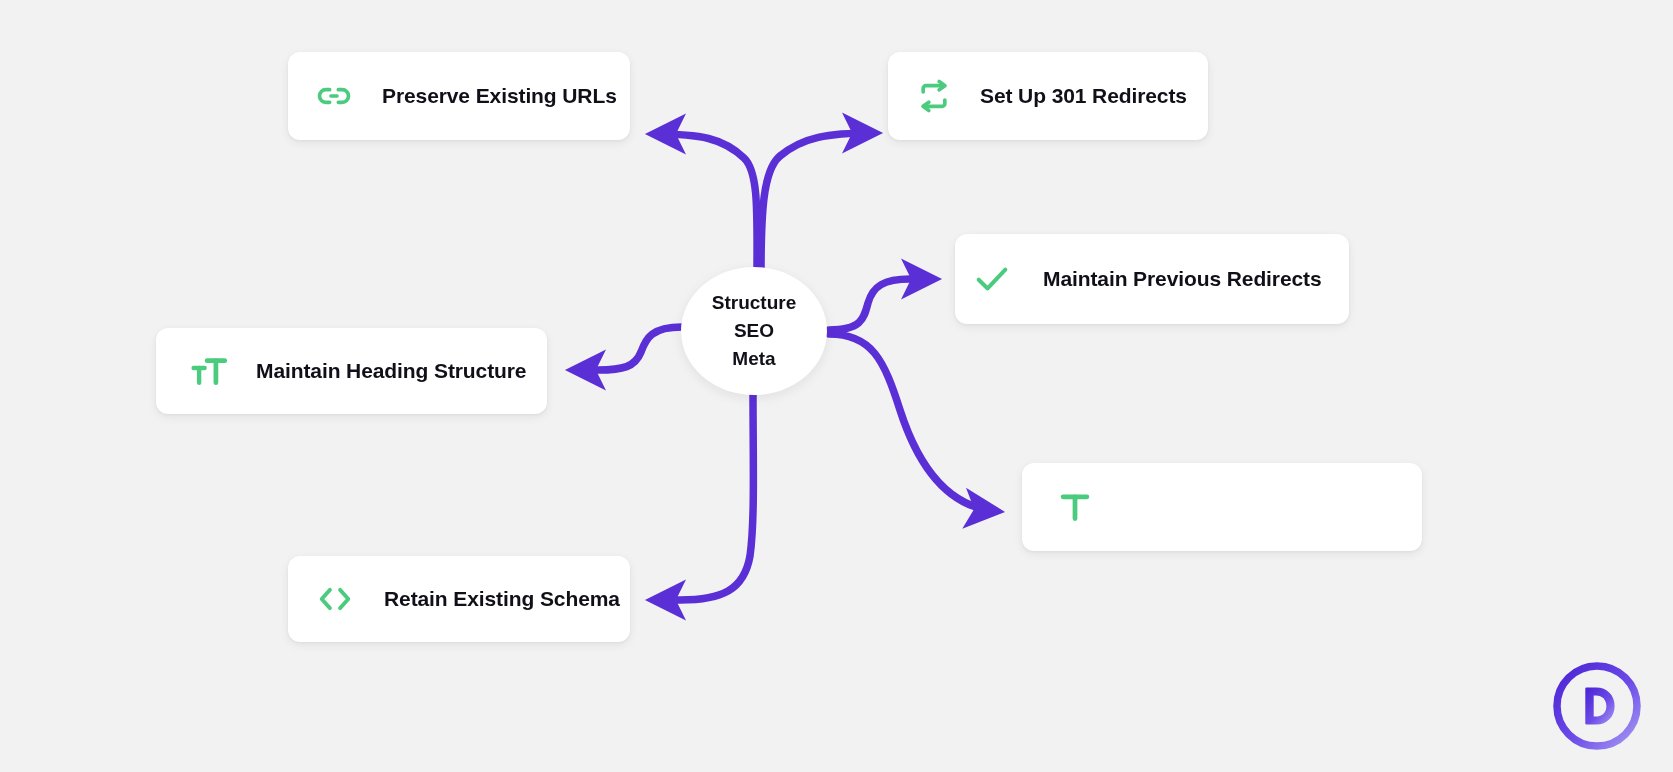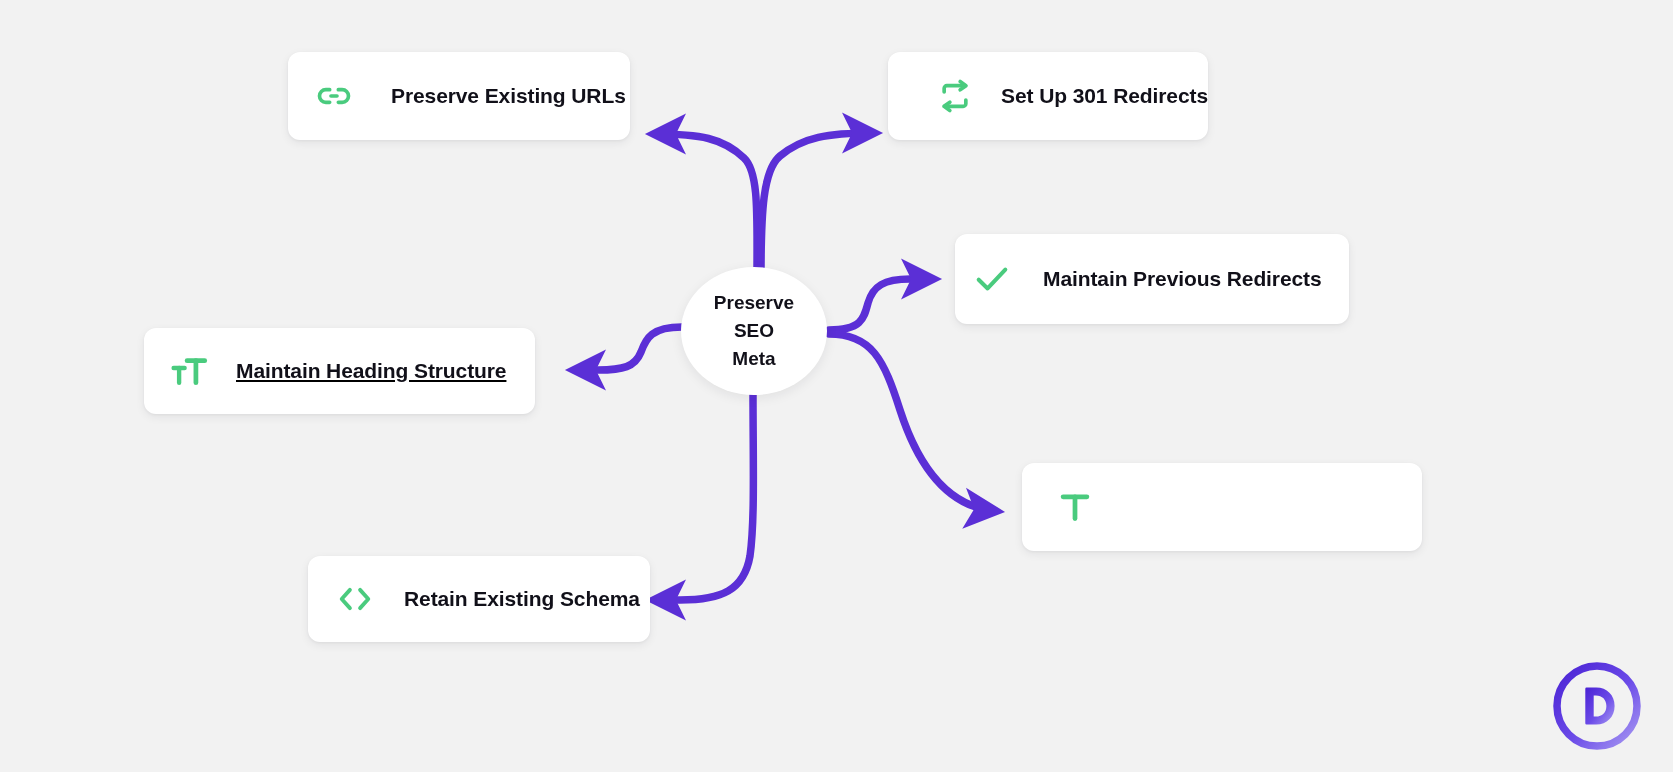--- a/index.html
+++ b/index.html
@@ -60,58 +60,54 @@
     font-size: 21px;
     font-weight: 700;
     letter-spacing: -0.1px;
     line-height: 1.28;
   }
 
   
   #node-preserve-urls {
     left: 288px;  top: 52px;  width: 342px; height: 88px;
     padding-left: 26px;
-    gap: 9px;
   }
   #node-preserve-urls .node-label { margin-left: 28px; }
 
   #node-301-redirects {
     left: 888px;  top: 52px;  width: 320px; height: 88px;
-    padding-left: 34px;
-    justify-content: flex-end;
+    padding-left: 26px;
   }
   #node-301-redirects .node-label { margin-left: 26px; }
 
   #node-previous-redirects {
     left: 955px; top: 234px; width: 394px; height: 90px;
     padding-left: 16px;
   }
   #node-previous-redirects .node-label { margin-left: 30px; }
 
   #node-heading-structure {
-    left: 144px; top: 328px; width: 391px; height: 86px;
-    padding-left: 24px;
-    text-decoration: underline;
+    left: 156px; top: 328px; width: 391px; height: 86px;
+    padding-left: 32px;
   }
   #node-heading-structure .node-label { margin-left: 26px; }
 
   #node-title-tags {
     left: 1022px; top: 463px; width: 400px; height: 88px;
     padding-left: 32px;
   }
   #node-title-tags .node-label {
     margin-left: 28px;
     text-align: center;
     flex: 1;
   }
 
   #node-retain-schema {
     left: 288px; top: 556px; width: 342px; height: 86px;
     padding-left: 26px;
-    margin-left: 20px;
   }
   #node-retain-schema .node-label { margin-left: 28px; }
 
   
   #center-hub {
     position: absolute;
     z-index: 3;
     left: 681px;
     top: 267px;
     width: 146px;
@@ -169,21 +165,21 @@
 
       <path marker-end="url(#arrow)" d="M 829 334 C 872 334 884 360 900 410 C 920 472 951 507 995 511"></path>
 
       <path marker-end="url(#arrow)" d="M 682 327 C 652 327 646 338 641 352 C 635 367 623 370 598 370 L 575 370"></path>
 
       <path marker-end="url(#arrow)" d="M 753 394 C 753 460 755 520 750 556 C 744 590 722 600 680 600 L 655 600"></path>
     </g>
   </svg>
 
   <div id="center-hub">
-    <span class="hub-line">Preserve</span>
+    <span class="hub-line">Structure</span>
     <span class="hub-line">SEO</span>
     <span class="hub-line">Meta</span>
   </div>
 
   <div class="node" id="node-preserve-urls">
     <span class="node-icon">
       <svg width="40" height="40" viewBox="0 0 24 24" fill="none" stroke="#4ACB7E" stroke-width="2.2" stroke-linecap="round" stroke-linejoin="round">
         <path d="M10.2 12h3.6"></path>
         <path d="M9.4 8.2H7.1a3.8 3.8 0 0 0 0 7.6h2.3"></path>
         <path d="M14.6 8.2h2.3a3.8 3.8 0 0 1 0 7.6h-2.3"></path>

